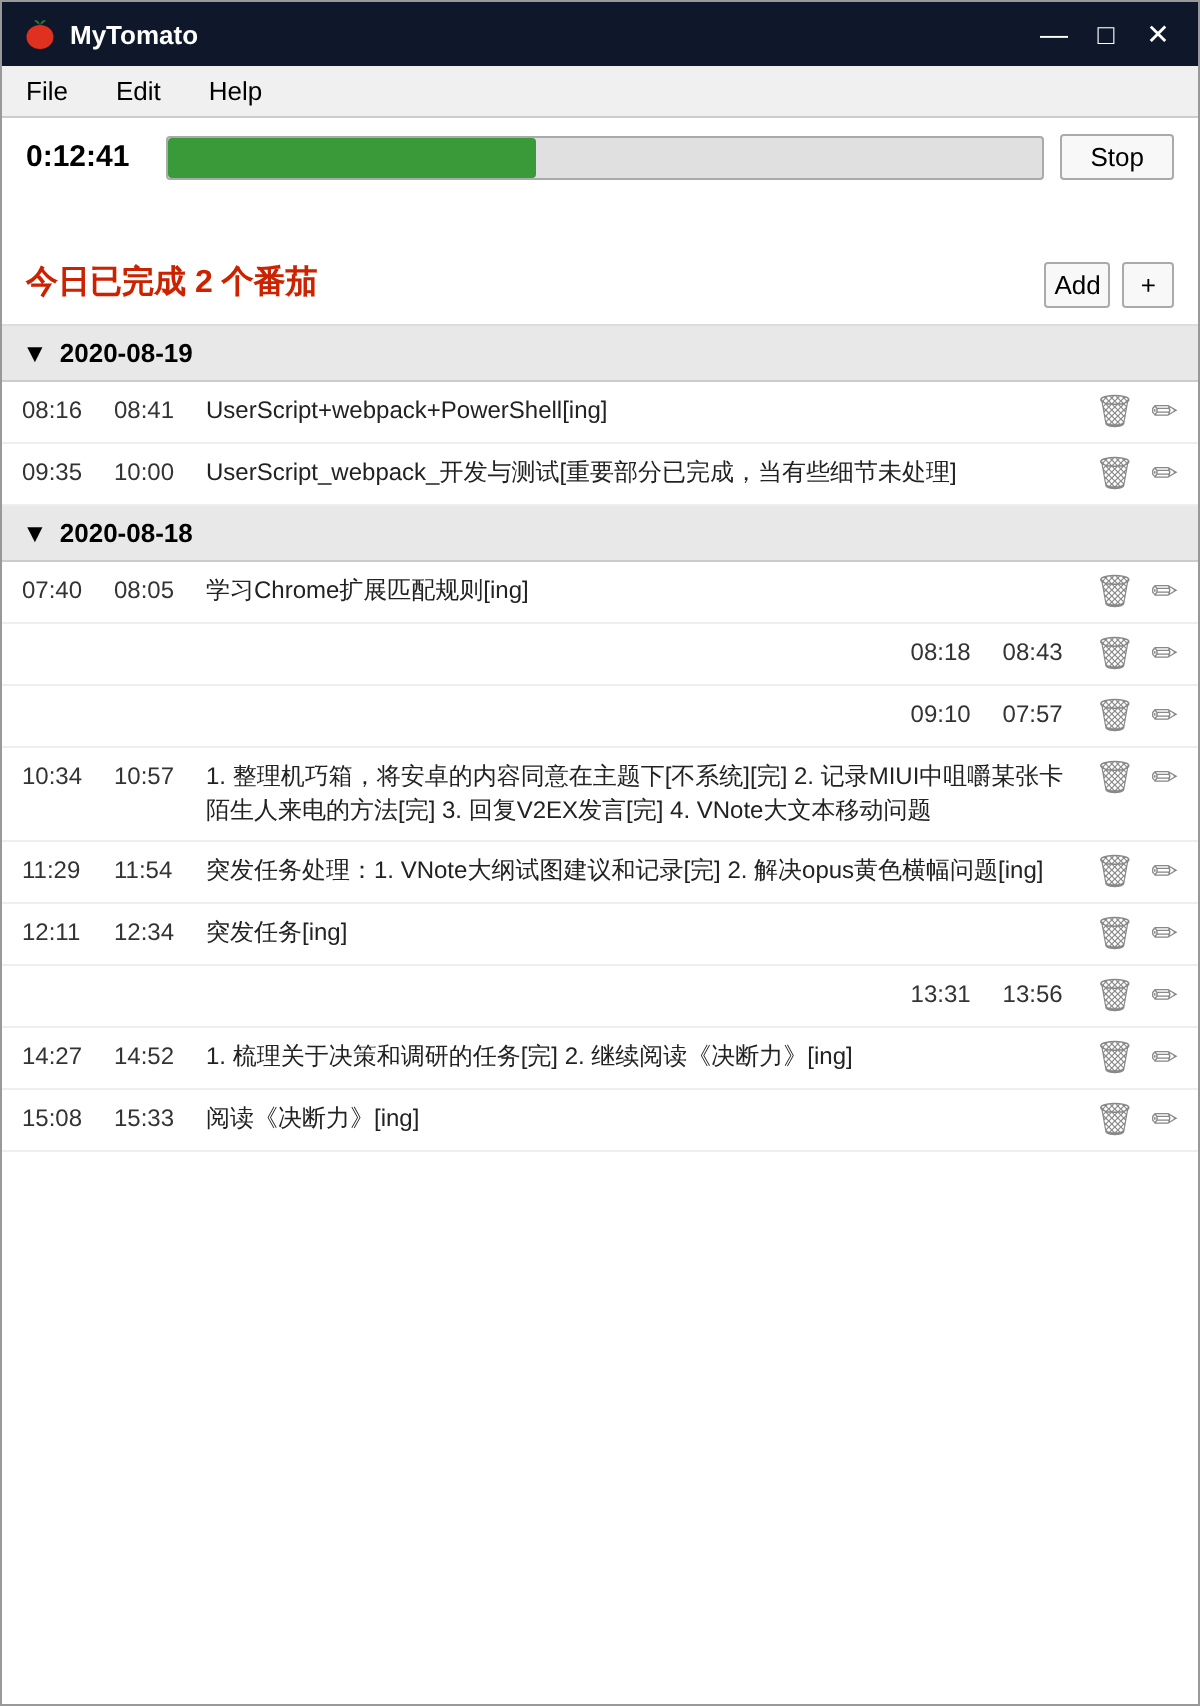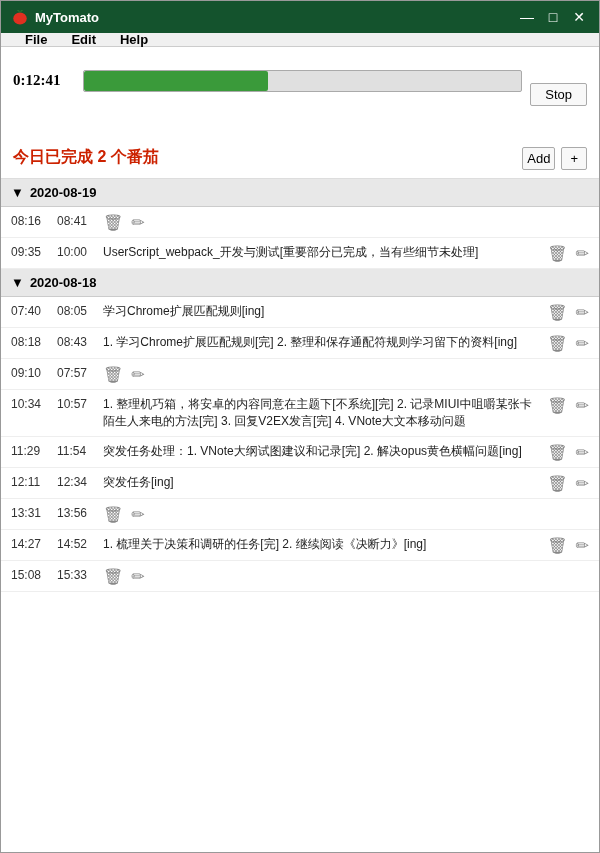--- a/index.html
+++ b/index.html
@@ -13,21 +13,21 @@
     }
     .window {
       width: 600px;
       height: 853px;
       background: #fff;
       border: 1px solid #999;
       display: flex;
       flex-direction: column;
     }
     .title-bar {
-      background: #14532d;
+      background: #0f172a;
       color: white;
       padding: 6px 10px;
       display: flex;
       align-items: center;
       justify-content: space-between;
       height: 32px;
       flex-shrink: 0;
     }
     .title-bar-left {
       display: flex;
@@ -55,45 +55,43 @@
       cursor: pointer;
       font-size: 14px;
       display: flex;
       align-items: center;
       justify-content: center;
       padding: 0;
     }
     .menu-bar {
       background: #f0f0f0;
       border-bottom: 1px solid #ccc;
-      padding: 3px 20px;
+      padding: 3px 8px;
       display: flex;
       gap: 16px;
-      height: 14px;
+      height: 26px;
       align-items: center;
       flex-shrink: 0;
-      font-weight: bold;
     }
     .menu-item {
       font-size: 13px;
       cursor: pointer;
       padding: 2px 4px;
     }
     .toolbar {
       padding: 8px 12px;
       display: flex;
       align-items: center;
       gap: 8px;
       flex-shrink: 0;
     }
     .time-display {
       font-size: 15px;
       font-weight: bold;
       min-width: 62px;
-      font-family: Liberation Serif, serif;
     }
     .progress-bar-container {
       flex: 1;
       height: 22px;
       background: #e0e0e0;
       border: 1px solid #aaa;
       border-radius: 2px;
       overflow: hidden;
     }
     .progress-bar-fill {
@@ -101,21 +99,20 @@
       background: #3a9a3a;
       border-radius: 2px;
     }
     .stop-btn {
       padding: 3px 14px;
       border: 1px solid #aaa;
       background: #f8f8f8;
       cursor: pointer;
       font-size: 13px;
       border-radius: 2px;
-      margin-top: 28px;
     }
     .status-bar {
       padding: 2px 12px 8px 12px;
       display: flex;
       align-items: flex-start;
       justify-content: space-between;
       flex-shrink: 0;
       margin-top: 31px;
     }
     .status-text {
@@ -161,20 +158,21 @@
       align-items: center;
       gap: 6px;
       border-bottom: 1px solid #ccc;
     }
     .record-row {
       display: flex;
       align-items: flex-start;
       padding: 6px 10px;
       border-bottom: 1px solid #eee;
       gap: 6px;
+      justify-content: flex-end;
     }
     .time-col {
       font-size: 12px;
       color: #333;
       white-space: nowrap;
       min-width: 40px;
       padding-top: 1px;
     }
     .desc-col {
       flex: 1;
@@ -244,20 +242,21 @@
   <div class="list-container" id="list-container">
 
   <div class="date-group">
         <div class="date-header">
           <span>▼</span>
           <span>2020-08-19</span>
         </div>
         <div class="record-row">
       <span class="time-col">08:16</span>
       <span class="time-col">08:41</span>
+      <span class="desc-col">UserScript+webpack+PowerShell[ing]</span>
       <div class="action-icons">
         <button class="icon-btn" title="Delete">🗑</button>
         <button class="icon-btn" title="Edit">✏</button>
       </div>
     </div>
         <div class="record-row">
       <span class="time-col">09:35</span>
       <span class="time-col">10:00</span>
       <span class="desc-col">UserScript_webpack_开发与测试[重要部分已完成，当有些细节未处理]</span>
       <div class="action-icons">
@@ -276,21 +275,20 @@
       <span class="time-col">08:05</span>
       <span class="desc-col">学习Chrome扩展匹配规则[ing]</span>
       <div class="action-icons">
         <button class="icon-btn" title="Delete">🗑</button>
         <button class="icon-btn" title="Edit">✏</button>
       </div>
     </div>
         <div class="record-row">
       <span class="time-col">08:18</span>
       <span class="time-col">08:43</span>
-      <span class="desc-col">1. 学习Chrome扩展匹配规则[完] 2. 整理和保存通配符规则学习留下的资料[ing]</span>
       <div class="action-icons">
         <button class="icon-btn" title="Delete">🗑</button>
         <button class="icon-btn" title="Edit">✏</button>
       </div>
     </div>
         <div class="record-row">
       <span class="time-col">09:10</span>
       <span class="time-col">07:57</span>
       <div class="action-icons">
         <button class="icon-btn" title="Delete">🗑</button>
@@ -337,20 +335,21 @@
       <span class="time-col">14:52</span>
       <span class="desc-col">1. 梳理关于决策和调研的任务[完] 2. 继续阅读《决断力》[ing]</span>
       <div class="action-icons">
         <button class="icon-btn" title="Delete">🗑</button>
         <button class="icon-btn" title="Edit">✏</button>
       </div>
     </div>
         <div class="record-row">
       <span class="time-col">15:08</span>
       <span class="time-col">15:33</span>
+      <span class="desc-col">阅读《决断力》[ing]</span>
       <div class="action-icons">
         <button class="icon-btn" title="Delete">🗑</button>
         <button class="icon-btn" title="Edit">✏</button>
       </div>
     </div>
       </div>
     </div>
 </div>
 
 </body></html>

